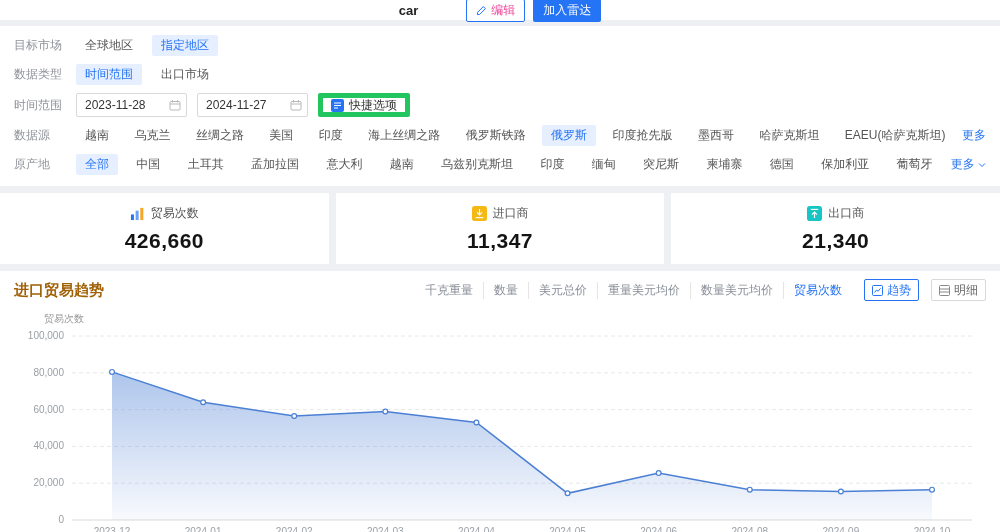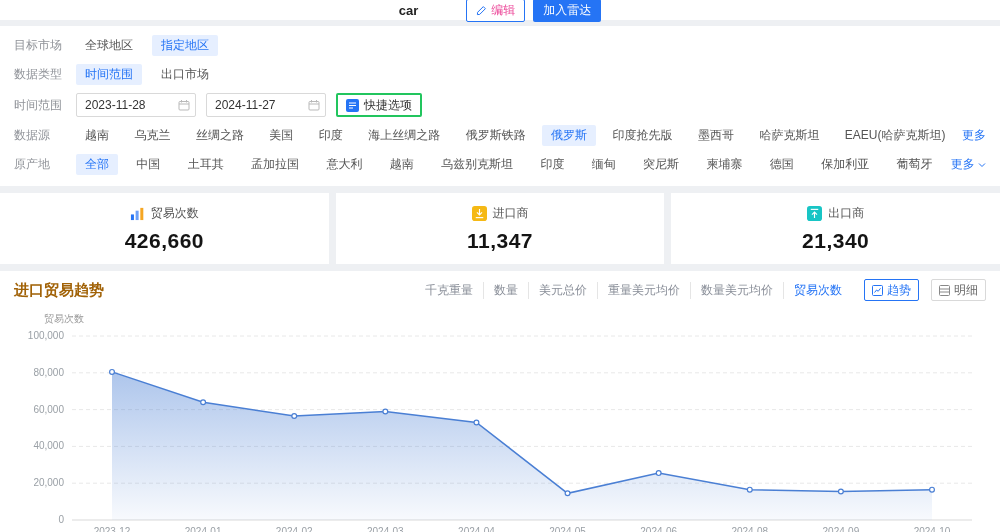--- a/index.html
+++ b/index.html
@@ -17,23 +17,23 @@
   .filters { background:#fff; margin-top:6px; padding:5px 14px 7px; }
   .f-row { display:flex; align-items:center; padding:4px 0; }
   .f-label { color:#909399; width:62px; flex-shrink:0; }
   .f-row .opt { padding:2px 9px; color:#555; cursor:pointer; white-space:nowrap; border-radius:2px; }
   .f-row .opt.selected { background:#e6efff; color:#2574f5; }
   .gap18 .opt { margin-right:10px; }
   .spread { flex:1; display:flex; align-items:center; justify-content:space-between; }
   .more { display:inline-flex; align-items:center; gap:3px; color:#2574f5; cursor:pointer; white-space:nowrap; }
 
   .date-box { position:relative; margin-right:10px; }
-  .date-box input { width:120px; height:24px; border:1px solid #d9d9d9; border-radius:2px; padding:0 22px 0 8px; font-size:12px; color:#333; font-family:"Liberation Sans", sans-serif; }
+  .date-box input { width:111px; height:24px; border:1px solid #d9d9d9; border-radius:2px; padding:0 22px 0 8px; font-size:12px; color:#333; font-family:"Liberation Sans", sans-serif; }
   .date-box .cal { position:absolute; right:6px; top:6px; }
-  .quick-btn { display:inline-flex; align-items:center; gap:5px; height:24px; padding:0 8px; border:2px solid #22c55e; border-radius:2px; background:#fff; color:#333; font-size:12px; cursor:pointer; font-family:"Liberation Sans", sans-serif; }
+  .quick-btn { display:inline-flex; align-items:center; gap:5px; height:24px; padding:0 8px; border:5px solid #22c55e; border-radius:2px; background:#fff; color:#333; font-size:12px; cursor:pointer; font-family:"Liberation Sans", sans-serif; }
 
   
   .stats { display:flex; gap:7px; margin-top:7px; }
   .card { flex:1; background:#fff; text-align:center; padding:12px 0 11px; }
   .card-head { display:inline-flex; align-items:center; gap:6px; color:#555; }
   .card-value { font-size:21px; font-weight:bold; color:#141414; margin-top:5px; letter-spacing:0.5px; }
 
   
   .chart-panel { background:#fff; margin-top:7px; padding:8px 14px 6px; height:274px; }
   .chart-head { display:flex; align-items:center; justify-content:space-between; padding-bottom:7px; }

